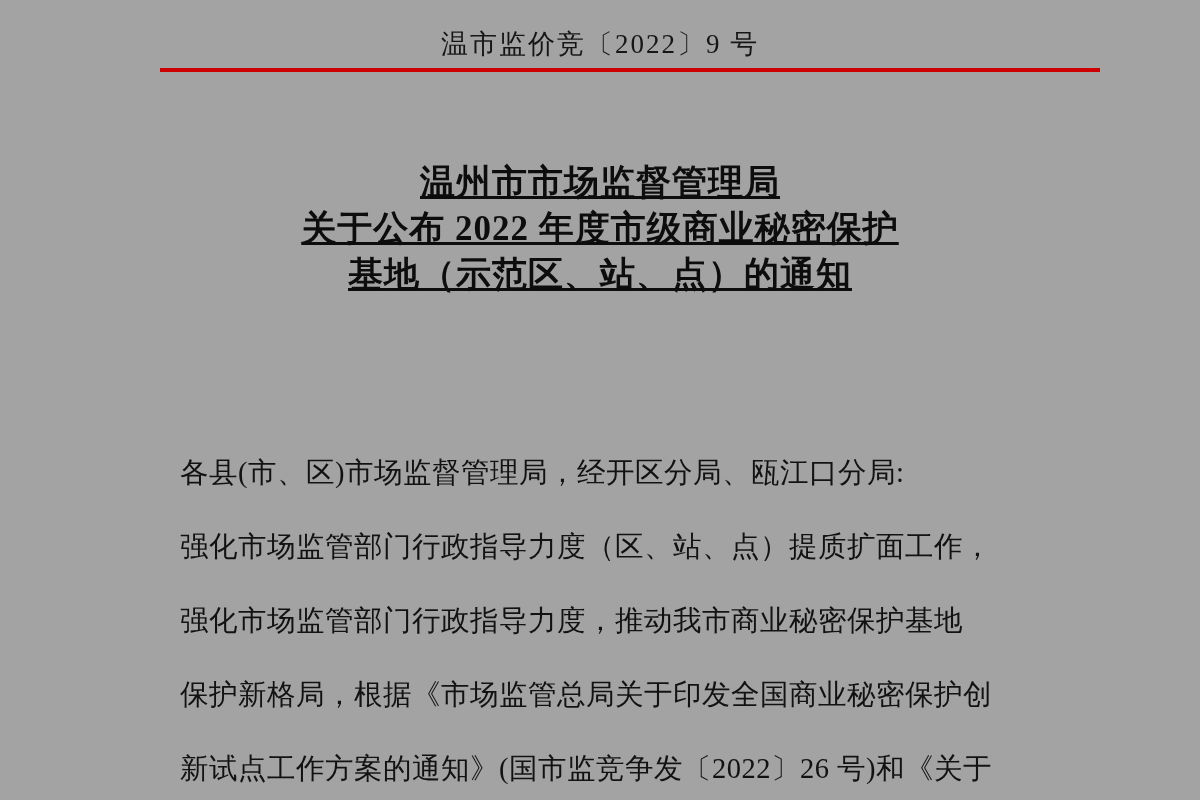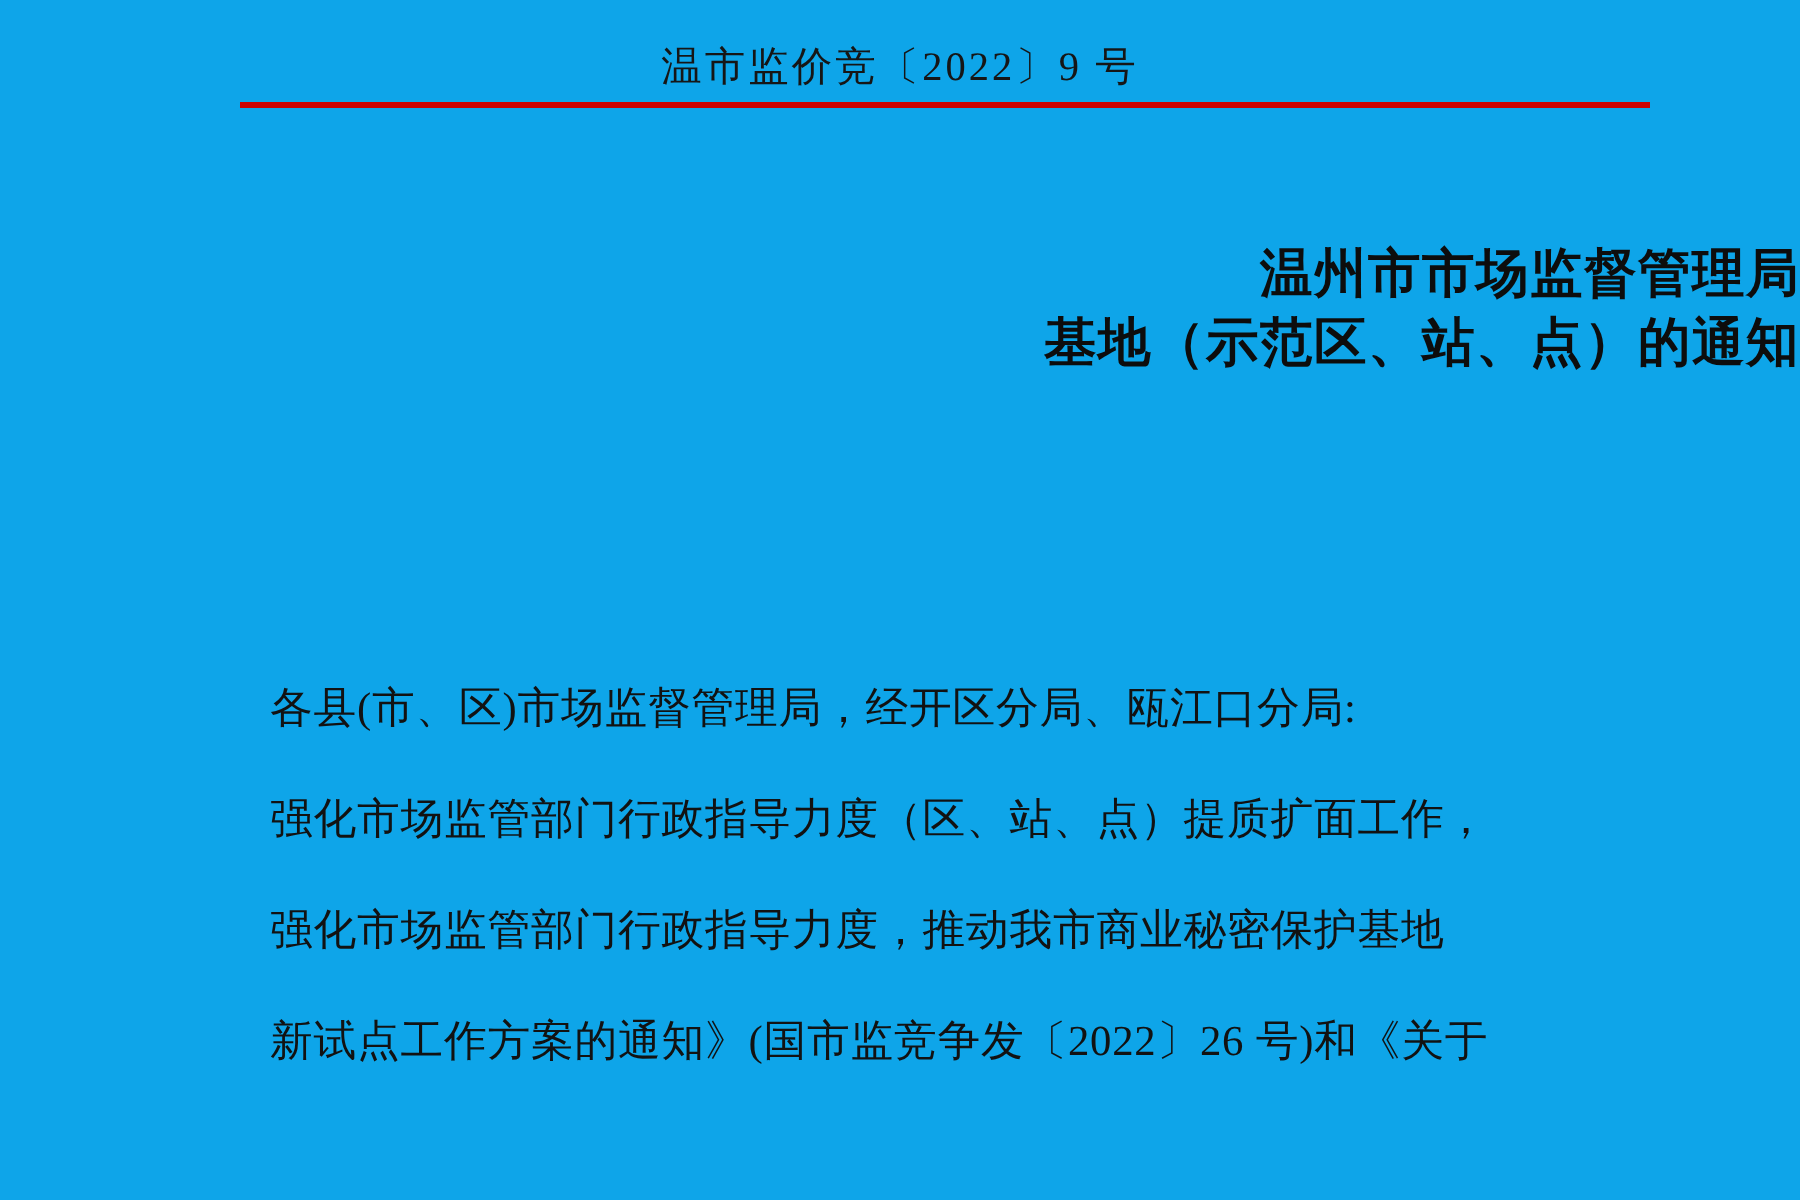--- a/index.html
+++ b/index.html
@@ -11,21 +11,21 @@
     height: 800px;
     background: #ffffff;
     font-family: "Liberation Serif", "DejaVu Serif", serif;
     color: #111111;
     overflow: hidden;
   }
   .page {
     position: relative;
     width: 1200px;
     height: 800px;
-    background: #0ea5e9;
+    background: #a3a3a3;
   }
   
   .doc-number {
     position: absolute;
     top: 26px;
     left: 0;
     width: 1200px;
     text-align: center;
     font-size: 27px;
     letter-spacing: 2px;
@@ -40,23 +40,24 @@
     width: 940px;
     height: 4px;
     background: #cc0000;
   }
   
   .title-block {
     position: absolute;
     top: 160px;
     left: 0;
     width: 1200px;
-    text-align: right;
+    text-align: center;
     font-weight: bold;
     color: #0d0d0d;
+    text-decoration: underline;
   }
   .title-line {
     font-size: 36px;
     line-height: 46px;
     letter-spacing: 1px;
     font-family: "Liberation Serif", "DejaVu Serif", serif;
     white-space: nowrap;
   }
   .title-line.line1 { font-size: 35px; }
   .title-line.line2 { font-size: 35px; }
@@ -85,23 +86,25 @@
 <body>
 
 <div class="page">
 
   <div class="doc-number">温市监价竞〔2022〕9 号</div>
 
   <div class="red-rule"></div>
 
   <div class="title-block">
     <div class="title-line line1">温州市市场监督管理局</div>
+    <div class="title-line line2">关于公布 2022 年度市级商业秘密保护</div>
     <div class="title-line line3">基地（示范区、站、点）的通知</div>
   </div>
 
   <div class="body-text">
     <p class="para">各县(市、区)市场监督管理局，经开区分局、瓯江口分局:</p>
     <p class="para">强化市场监管部门行政指导力度（区、站、点）提质扩面工作，</p>
     <p class="para">强化市场监管部门行政指导力度，推动我市商业秘密保护基地</p>
+    <p class="para">保护新格局，根据《市场监管总局关于印发全国商业秘密保护创</p>
     <p class="para">新试点工作方案的通知》(国市监竞争发〔2022〕26 号)和《关于</p>
   </div>
 
 </div>
 
 </body></html>

